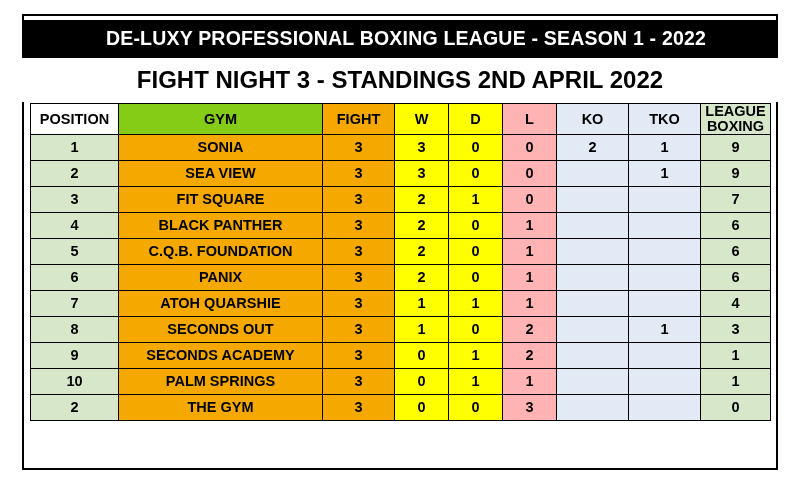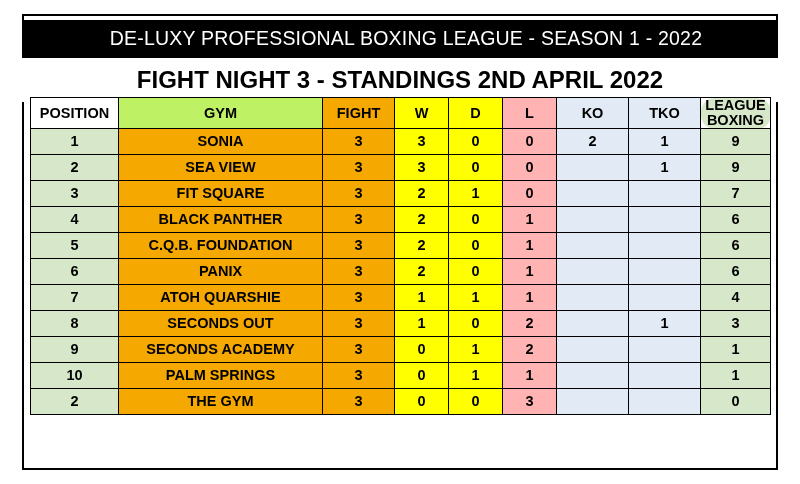--- a/index.html
+++ b/index.html
@@ -35,38 +35,38 @@
     left: 22px;
     top: 20px;
     width: 756px;
     box-sizing: border-box;
   }
   .title-bar {
     background: #000000;
     color: #ffffff;
     text-align: center;
     font-size: 19.5px;
-    font-weight: normal;
+    font-weight: bold;
     letter-spacing: 0.2px;
     padding: 8px 4px 9px 16px;
     line-height: 1.1;
   }
   .subtitle-bar {
     background: #ffffff;
     color: #000000;
     text-align: center;
     font-size: 24px;
     font-weight: bold;
     padding: 9px 4px 8px 4px;
     line-height: 1.1;
   }
   table.standings {
     position: absolute;
     left: 30px;
-    top: 97px;
+    top: 103px;
     width: 740px;
     border-collapse: collapse;
     table-layout: fixed;
   }
   table.standings th,
   table.standings td {
     border: 1px solid #000000;
     text-align: center;
     font-weight: bold;
     font-size: 14.5px;
@@ -91,28 +91,28 @@
   .col-pts   { width: 70px; }
 
   
   .fill-green  { background: #d6e8c9; }
   .fill-orange { background: #f5a800; }
   .fill-yellow { background: #ffff00; }
   .fill-pink   { background: #ffb3b3; }
   .fill-blue   { background: #e2ebf5; }
 
   .hdr-pos   { background: #ffffff; }
-  .hdr-gym   { background: #bef264; }
+  .hdr-gym   { background: #84cc16; }
   .hdr-fight { background: #f5a800; }
   .hdr-w     { background: #ffff00; }
   .hdr-d     { background: #ffff00; }
   .hdr-l     { background: #ffb3b3; }
   .hdr-ko    { background: #e2ebf5; margin-left: 12px; }
   .hdr-tko   { background: #e2ebf5; margin-top: 32px; }
-  .hdr-pts   { background: #d6e8c9; border-radius: 14px; }
+  .hdr-pts   { background: #d6e8c9; }
 
   .league-points-hdr {
     line-height: 1.15;
   }
 </style>
 </head>
 <body>
 
 <div class="page">
   <div class="outer-frame"></div>

